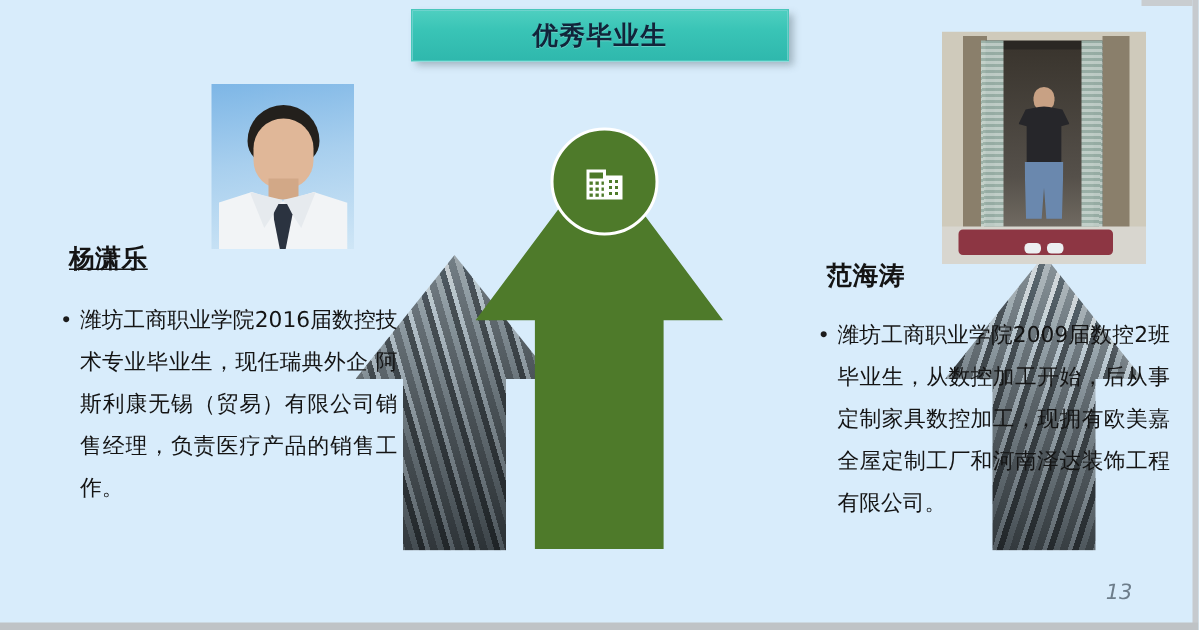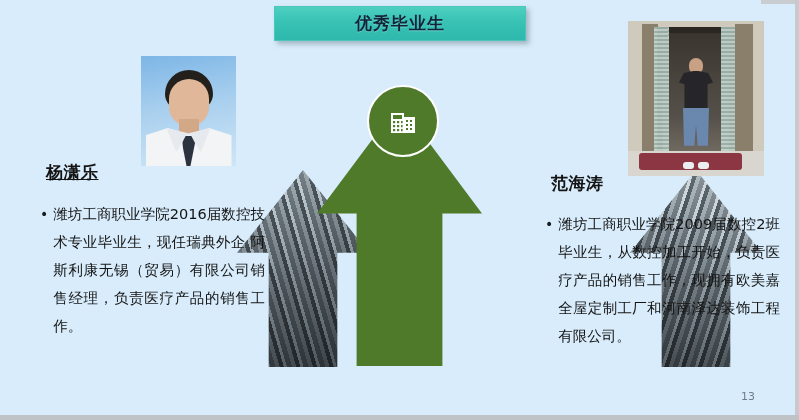--- a/index.html
+++ b/index.html
@@ -138,21 +138,21 @@
   #bullets-left{left:40px;top:200px;width:225px;}
   #bullets-right{left:545px;top:210px;width:235px;}
   .bullet-dot{
     color:#1c1c1c;font-size:14px;line-height:28px;margin-right:5px;flex:0 0 auto;
   }
   .bullet-text{
     font-size:14.5px;line-height:28px;color:#141414;text-align:justify;
   }
 
   #page-number{
-    position:absolute;right:44px;bottom:17px;font-size:11px;color:#6d7d8a;
+    position:absolute;right:44px;bottom:17px;font-size:14px;color:#6d7d8a;font-style:italic;
   }
 </style>
 </head>
 <body>
 
 <div id="slide">
 
   <div class="gutter right"></div>
   <div class="gutter topright"></div>
   <div class="gutter bottom"></div>
@@ -222,18 +222,18 @@
   <div class="name" id="name-left">杨潇乐</div>
   <div class="name" id="name-right">范海涛</div>
 
   <div class="bullet-block" id="bullets-left">
     <span class="bullet-dot">•</span>
     <span class="bullet-text">潍坊工商职业学院2016届数控技术专业毕业生，现任瑞典外企 阿斯利康无锡（贸易）有限公司销售经理，负责医疗产品的销售工作。</span>
   </div>
 
   <div class="bullet-block" id="bullets-right">
     <span class="bullet-dot">•</span>
-    <span class="bullet-text">潍坊工商职业学院2009届数控2班毕业生，从数控加工开始，负责医疗产品的销售工作，现拥有欧美嘉全屋定制工厂和河南泽达装饰工程有限公司。</span>
+    <span class="bullet-text">潍坊工商职业学院2009届数控2班毕业生，从数控加工开始，后从事定制家具数控加工，现拥有欧美嘉全屋定制工厂和河南泽达装饰工程有限公司。</span>
   </div>
 
   <div id="page-number">13</div>
 
 </div>
 
 </body></html>

